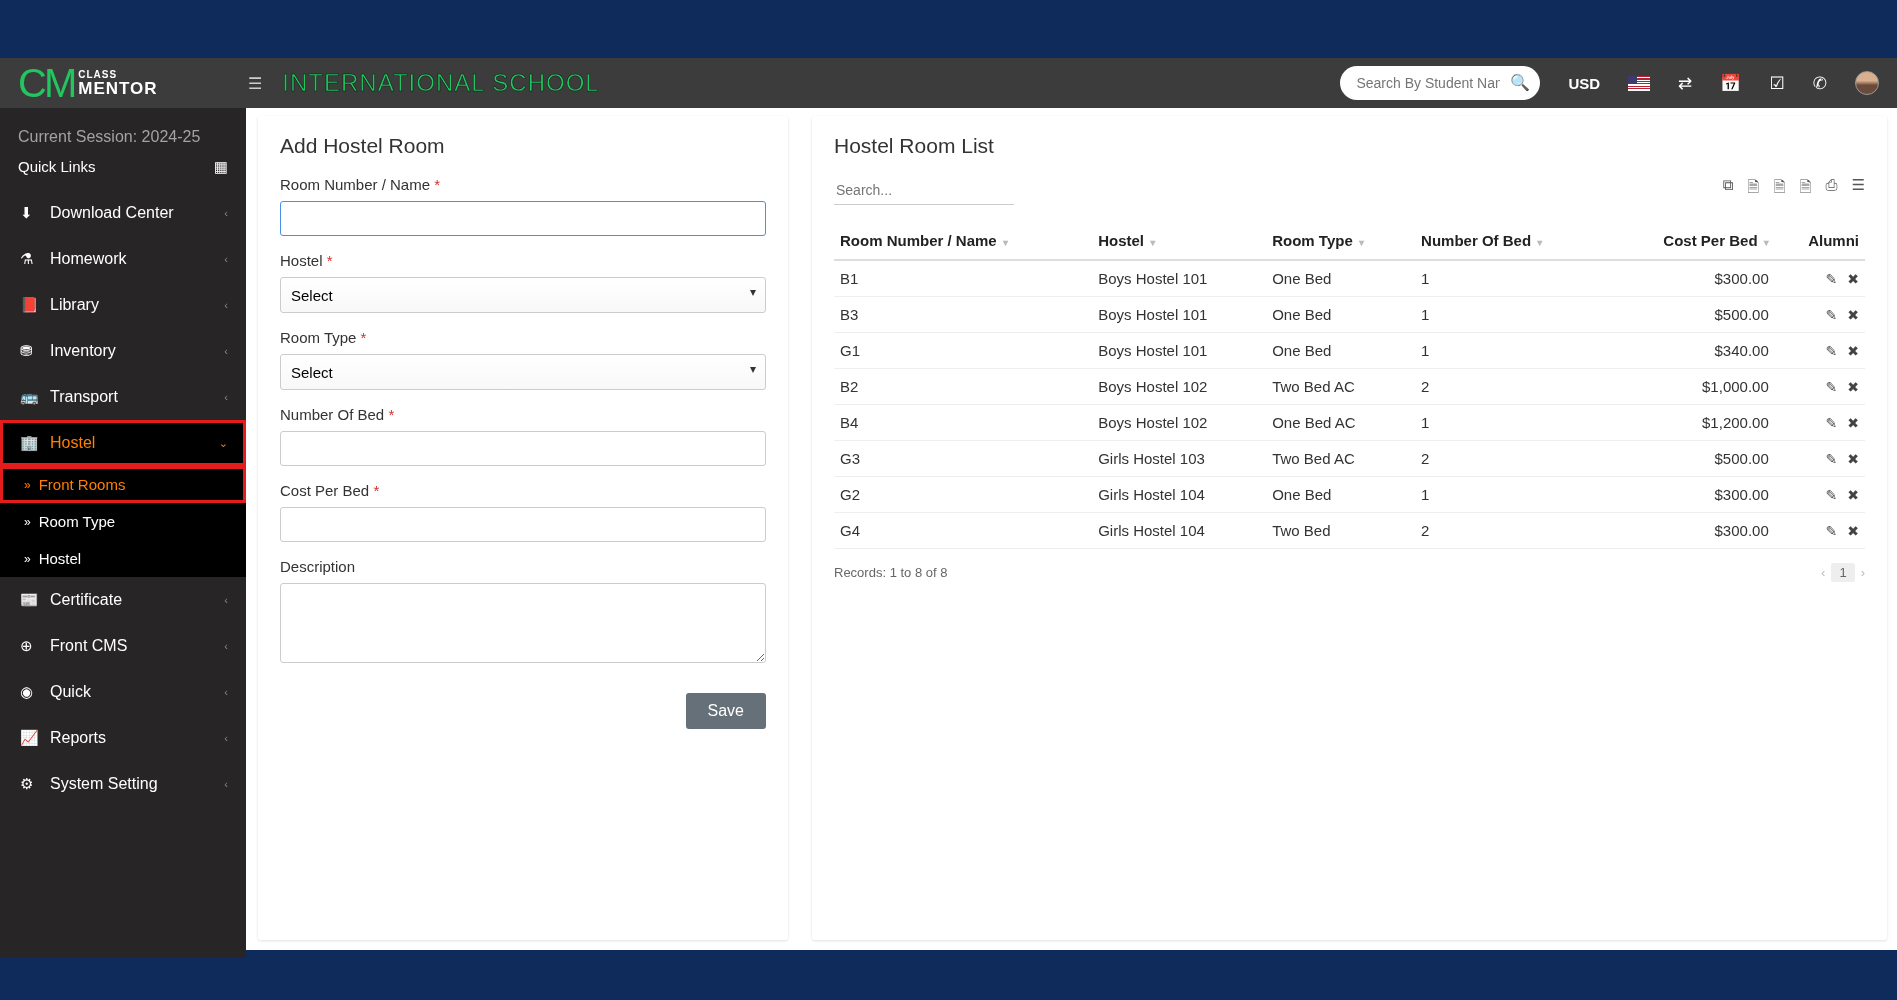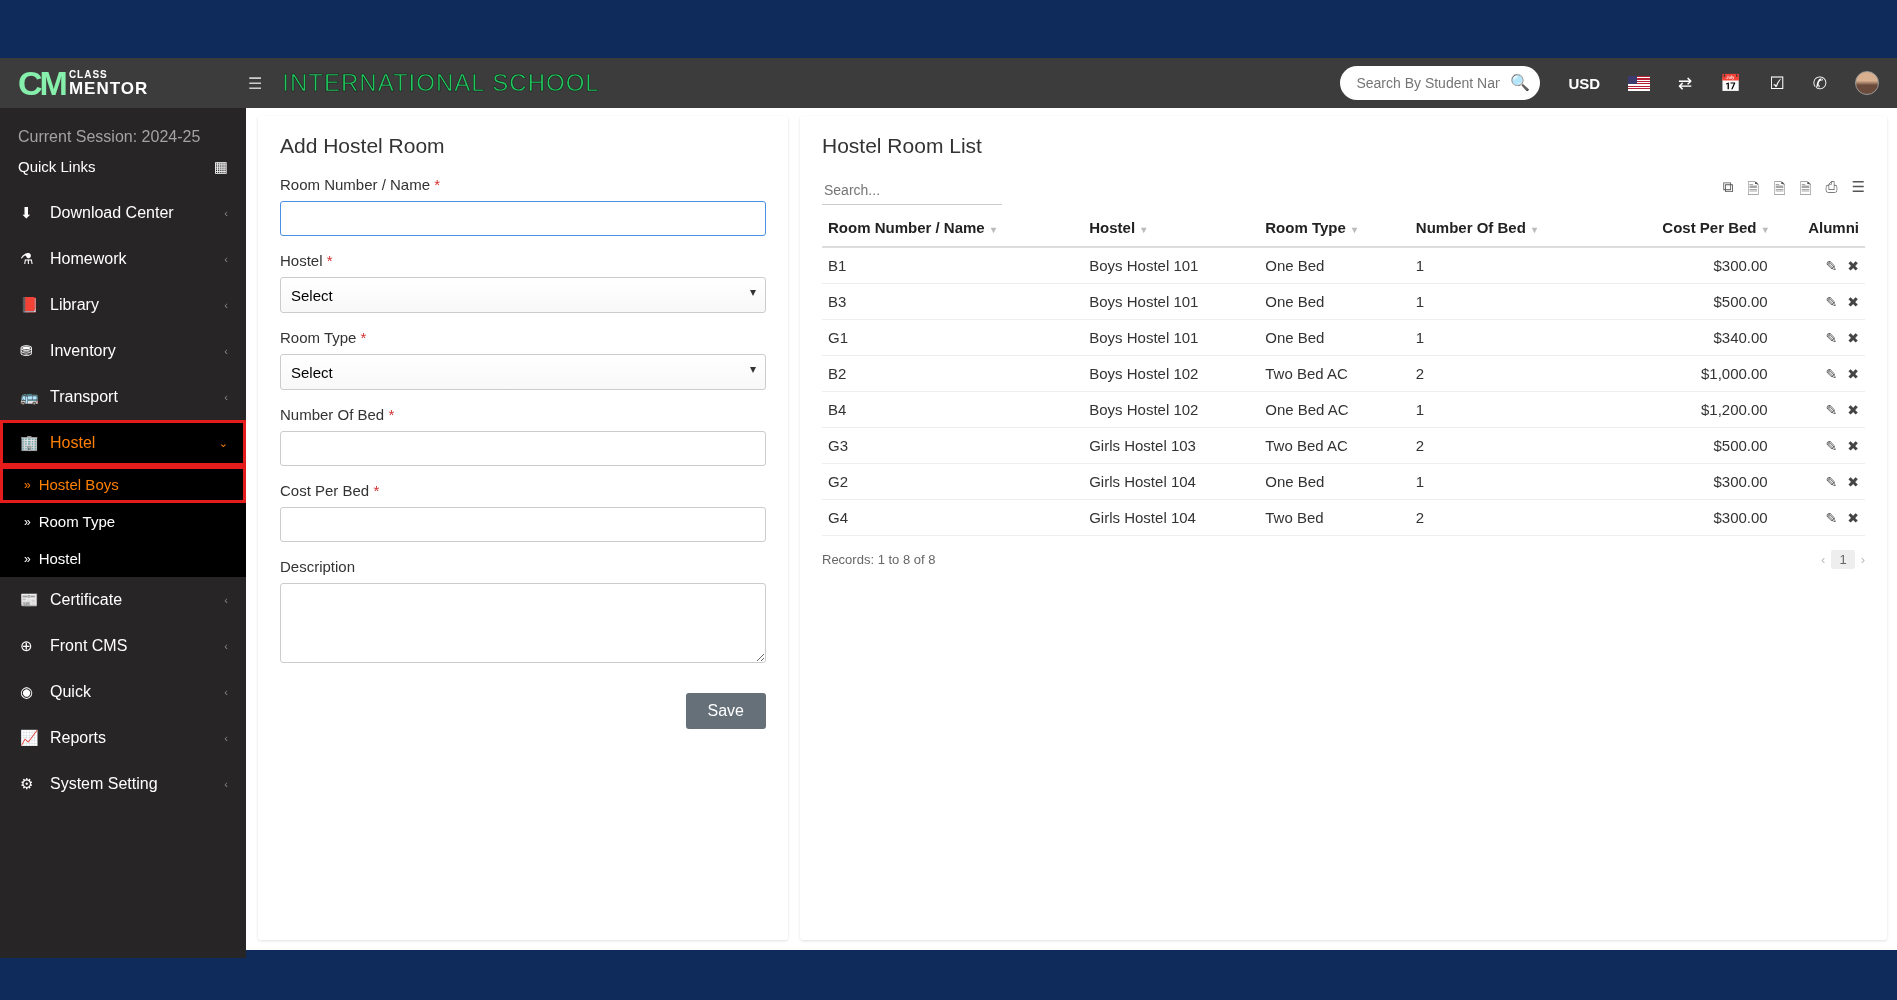--- a/index.html
+++ b/index.html
@@ -1,21 +1,21 @@
 <!DOCTYPE html>
 <html><head>
 <meta charset="utf-8">
 <style>
 *{box-sizing:border-box;margin:0;padding:0;font-family:"Segoe UI",Arial,sans-serif}
 body{background:#f4f4f4;overflow:hidden}
 .outer{background:#0f2b5c;width:1897px;height:1000px;padding:58px 0 50px 0}
 .shell{display:flex;height:100%;background:#fff}
 .topbar{position:absolute;top:58px;left:0;right:0;height:50px;background:#3d3c3c;display:flex;align-items:center;padding:0 18px}
 .logo{display:flex;align-items:center;color:#fff;font-weight:700;width:230px}
-.logo-cm{font-size:34px;font-weight:700;color:#86efac;letter-spacing:-3px}
+.logo-cm{font-size:40px;font-weight:400;color:#22c55e;letter-spacing:-3px}
 .logo-text{display:flex;flex-direction:column;margin-left:4px;line-height:1}
 .logo-text-small{font-size:10px;letter-spacing:1px}
 .logo-text-big{font-size:17px;letter-spacing:1px}
 .hamburger{color:#ccc;margin-right:20px;font-size:16px;cursor:pointer}
 .app-title{font-size:24px;font-weight:400;color:#22c55e;-webkit-text-stroke:0.5px #111;letter-spacing:1px}
 .topbar-right{margin-left:auto;display:flex;align-items:center;gap:28px}
 .search-wrap{position:relative}
 .search-input{width:200px;height:34px;border-radius:20px;border:none;padding:0 40px 0 16px;font-size:14px}
 .search-btn{position:absolute;right:10px;top:7px;color:#555;cursor:pointer}
 .top-item{color:#fff;font-size:15px;font-weight:600;cursor:pointer}
@@ -29,36 +29,36 @@
 .nav-item{display:flex;align-items:center;padding:14px 20px;color:#fff;font-size:16px;cursor:pointer;position:relative}
 .nav-icon{width:18px;font-size:15px;margin-right:12px}
 .chev{position:absolute;right:18px;font-size:11px;color:#888}
 .nav-item.active{background:#000;color:#ff7f00}
 .nav-item.active .chev{color:#ff7f00}
 .nav-item.hl{outline:3px solid #e41c1c;outline-offset:-3px}
 .sub-item{display:flex;align-items:center;padding:10px 20px 10px 24px;color:#fff;font-size:15px;cursor:pointer;background:#000}
 .sub-item .sub-ic{font-size:12px;margin-right:8px}
 .sub-item.active{color:#ff7f00}
 .sub-item.hl{outline:3px solid #e41c1c;outline-offset:-3px}
-.main{flex:1;display:flex;padding:58px 10px 10px 12px;gap:12px;height:100%}
+.main{flex:1;display:flex;padding:58px 10px 10px 12px;gap:24px;height:100%}
 .card{background:#fff;border-radius:3px;box-shadow:0 1px 3px rgba(0,0,0,0.12)}
 .form-card{width:530px;padding:18px 22px}
 .list-card{flex:1;padding:18px 22px}
 h2.card-title{font-size:21px;font-weight:500;color:#333;margin-bottom:18px}
 .f-row{margin-bottom:16px}
 .f-label{font-size:15px;color:#333;margin-bottom:8px;display:block}
 .req{color:#d43030}
 .f-input,.f-select,.f-textarea{width:100%;border:1px solid #ccc;border-radius:3px;padding:8px 10px;font-size:15px;background:#fff}
 .f-input.active{border-color:#4a90e2}
 .f-select{appearance:none;background:linear-gradient(#fff,#f8f8f8);height:36px;padding-right:28px}
 .select-wrap{position:relative}
 .select-wrap::after{content:"▾";position:absolute;right:10px;top:8px;color:#333;pointer-events:none;font-size:12px}
 .f-textarea{height:80px;resize:vertical}
 .save-btn{background:#657079;color:#fff;border:none;padding:9px 22px;font-size:16px;border-radius:3px;float:right;cursor:pointer}
-.list-header{display:flex;justify-content:space-between;align-items:center;margin-bottom:4px}
+.list-header{display:flex;justify-content:space-between;margin-bottom:17px}
 .list-search{border:none;border-bottom:1px solid #ccc;padding:6px 2px;font-size:14px;width:180px;outline:none;background:transparent}
 .export-icons{display:flex;gap:14px;color:#555;font-size:15px}
 .export-icons span{cursor:pointer}
 table{width:100%;border-collapse:collapse}
 th{text-align:left;font-size:15px;font-weight:700;color:#222;padding:10px 6px;border-bottom:2px solid #ddd}
 th.sr{cursor:pointer}
 .sort-ic{color:#bbb;font-size:10px;margin-left:2px}
 td{padding:9px 6px;font-size:15px;color:#333;border-bottom:1px solid #eee}
 .action-cell{text-align:right;color:#444}
 .action-cell .edit,.action-cell .del{cursor:pointer;margin-left:10px;font-size:14px}
@@ -130,21 +130,21 @@
         <span>Transport</span>
         <span class="chev">‹</span>
       </div>
       <div class="nav-item active hl">
         <span class="nav-icon">🏢</span>
         <span>Hostel</span>
         <span class="chev">⌄</span>
       </div>
       <div class="sub-item active hl">
         <span class="sub-ic">»</span>
-        <span>Hostel Boys</span>
+        <span>Front Rooms</span>
       </div>
       <div class="sub-item">
         <span class="sub-ic">»</span>
         <span>Room Type</span>
       </div>
       <div class="sub-item">
         <span class="sub-ic">»</span>
         <span>Hostel</span>
       </div>
       <div class="nav-item">

